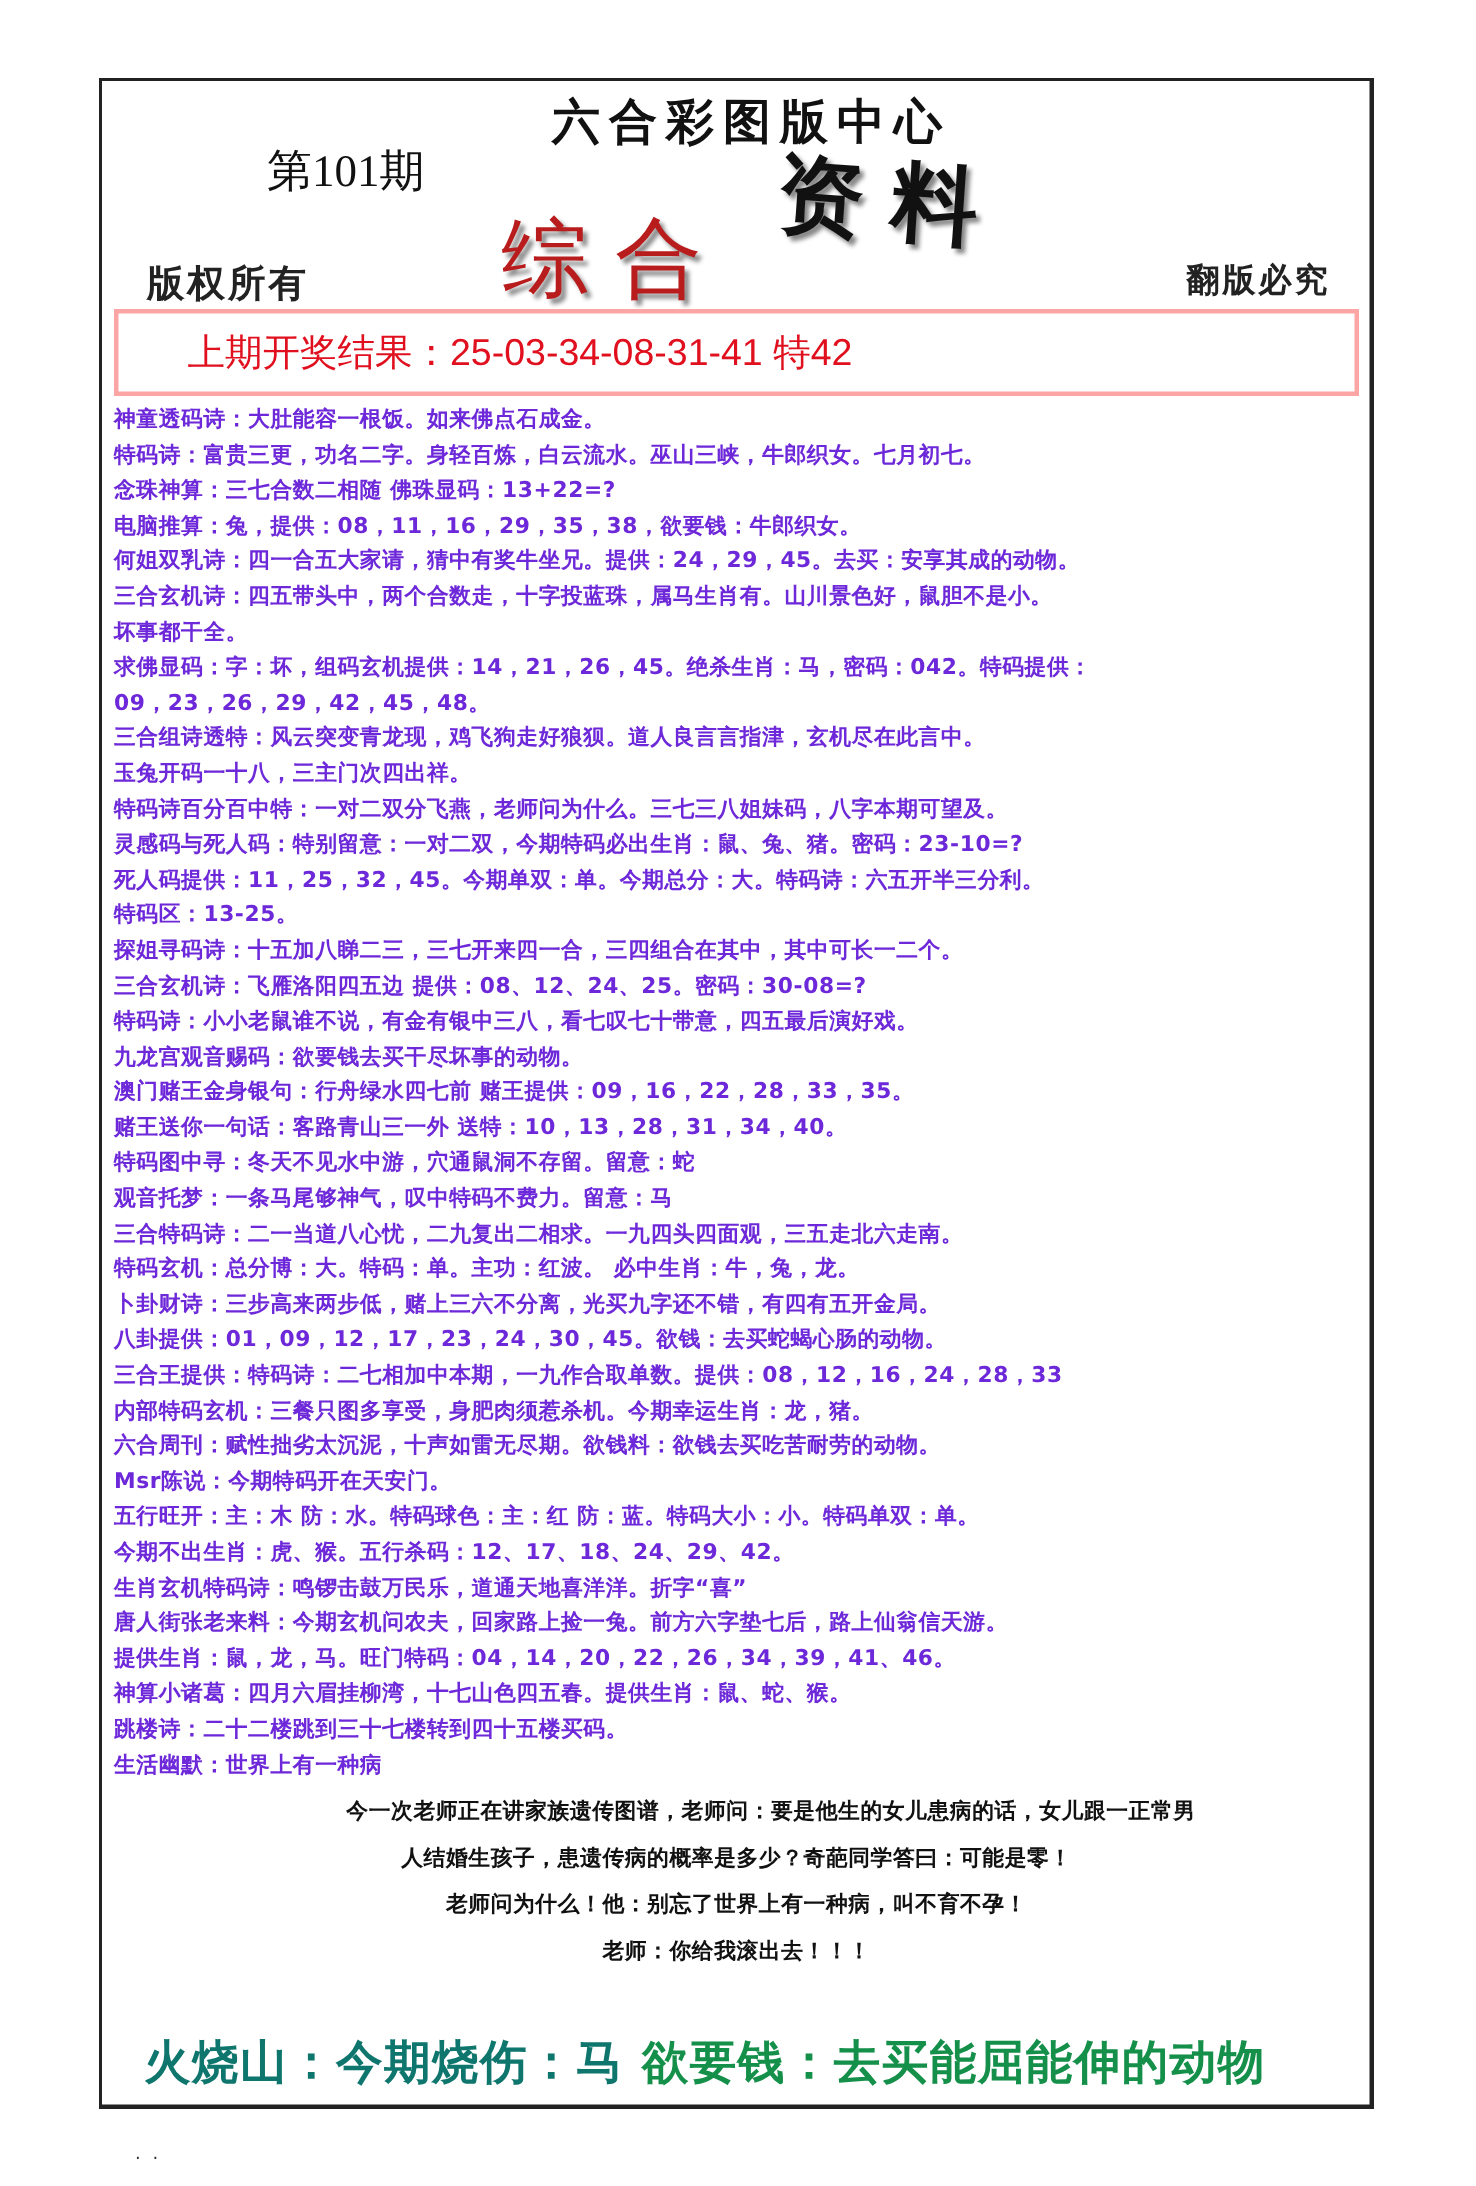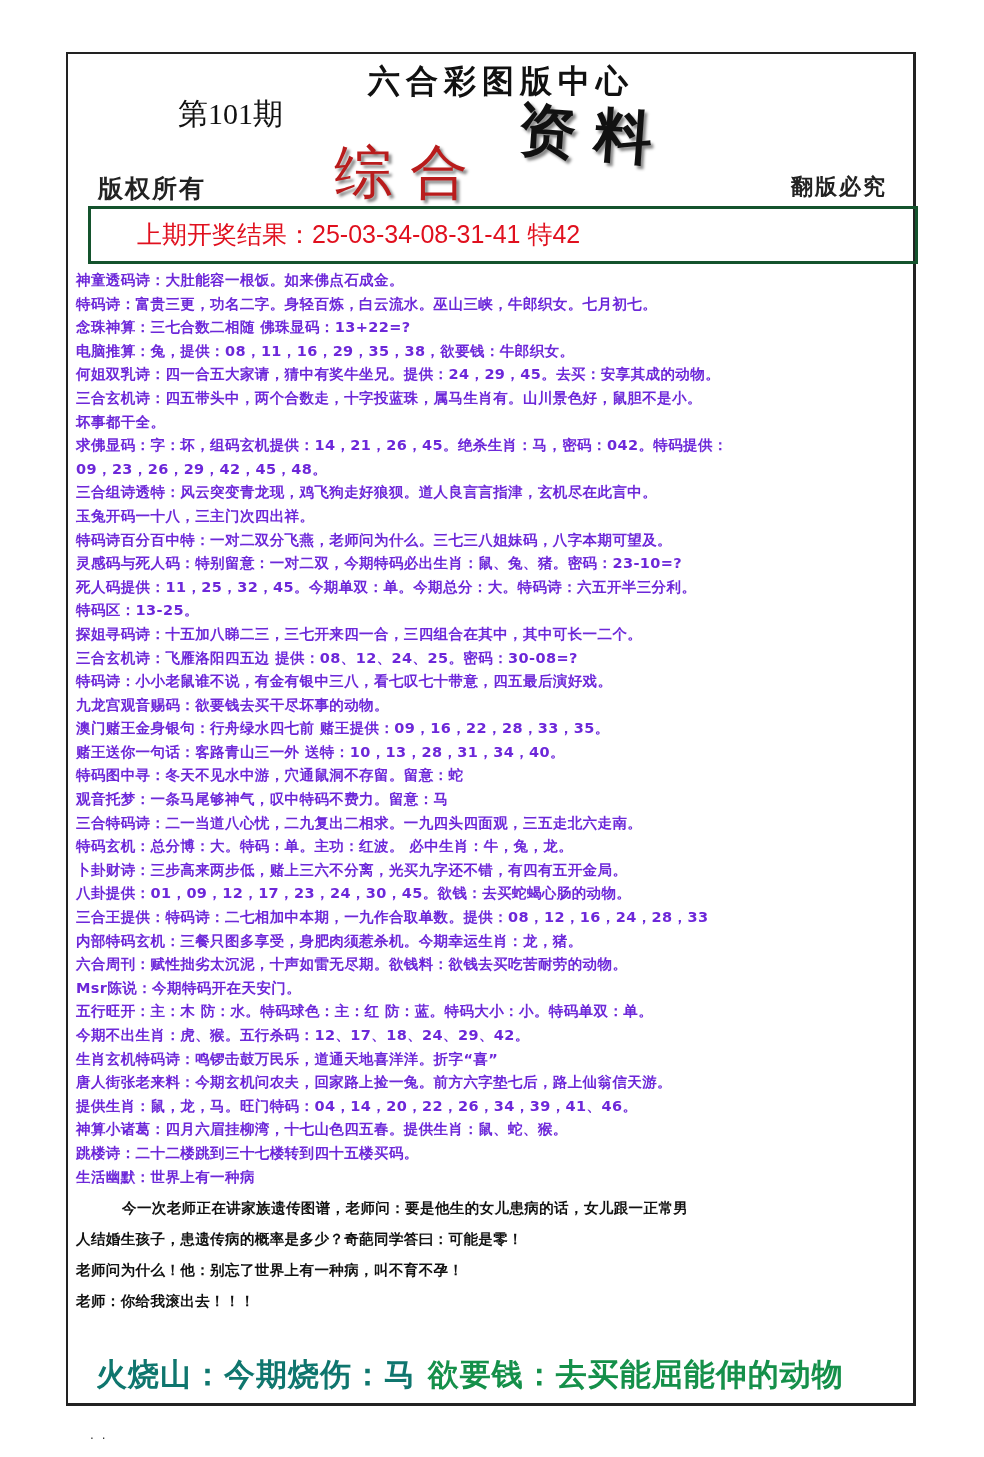--- a/index.html
+++ b/index.html
@@ -5,25 +5,25 @@
     html, body { margin: 0; padding: 0; background: #ffffff; }
     body { width: 984px; height: 1457px; position: relative; overflow: hidden; font-family: "DejaVu Sans", sans-serif; color: #111; }
     .sheet { position: absolute; left: 66px; top: 52px; width: 850px; height: 1354px; border: 2px solid #222; border-right-width: 3px; border-bottom-width: 3px; box-sizing: border-box; background: #fff; }
     .header { position: absolute; left: 0; top: 0; width: 100%; height: 150px; }
     .center-title { position: absolute; left: 300px; top: 6px; font-size: 32px; font-weight: bold; letter-spacing: 6px; color: #111; font-family: "DejaVu Serif", serif; }
     .issue { position: absolute; left: 110px; top: 40px; font-size: 30px; color: #111; font-family: Liberation Serif, serif; }
     .big-title-1 { position: absolute; left: 240px; top: 80px; font-size: 58px; font-weight: normal; letter-spacing: 18px; color: #b91c1c; text-shadow: 3px 3px 3px #888; font-family: "DejaVu Serif", serif; margin-left: 26px; }
     .big-title-2 { position: absolute; left: 450px; top: 42px; font-size: 58px; font-weight: bold; letter-spacing: 18px; color: #111; text-shadow: 3px 3px 3px #888; font-family: "DejaVu Serif", serif; transform: rotate(4deg); }
     .left-note { position: absolute; left: 30px; top: 118px; font-size: 25px; font-weight: bold; color: #222; letter-spacing: 2px; }
     .right-note { position: absolute; right: 26px; top: 118px; font-size: 22px; font-weight: bold; color: #222; letter-spacing: 2px; }
-    .result-box { position: absolute; left: 20px; top: 152px; width: 830px; height: 58px; border: 3px solid #14532d; box-sizing: border-box; }
+    .result-box { position: absolute; left: 8px; top: 152px; width: 830px; height: 58px; border: 3px solid #fca5a5; box-sizing: border-box; }
     .result-text { position: absolute; left: 46px; top: 9px; font-size: 25px; color: #e0101e; font-family: "Liberation Sans", sans-serif; }
     .content { position: absolute; left: 8px; top: 215px; width: 830px; }
     .line { font-size: 14.5px; font-weight: bold; line-height: 23.6px; white-space: nowrap; color: #6d28d9; letter-spacing: 0.4px; }
-    .story { margin-top: 4px; }
+    .story { margin-top: 4px; text-align: center; }
     .story .p { font-size: 14.5px; font-weight: bold; line-height: 31px; color: #111; white-space: nowrap; letter-spacing: 0.4px; }
     .story .indent { padding-left: 46px; }
     .footer { position: absolute; left: 28px; top: 1300px; font-size: 31px; font-weight: bold; font-family: "DejaVu Serif", serif; letter-spacing: 1px; white-space: nowrap; }
     .footer .red { color: #0f766e; }
     .footer .green { color: #15904a; }
     .dots { position: absolute; left: 90px; top: 1428px; font-size: 12px; color: #333; letter-spacing: 2px; }
   </style>
 </head>
 <body>
 

